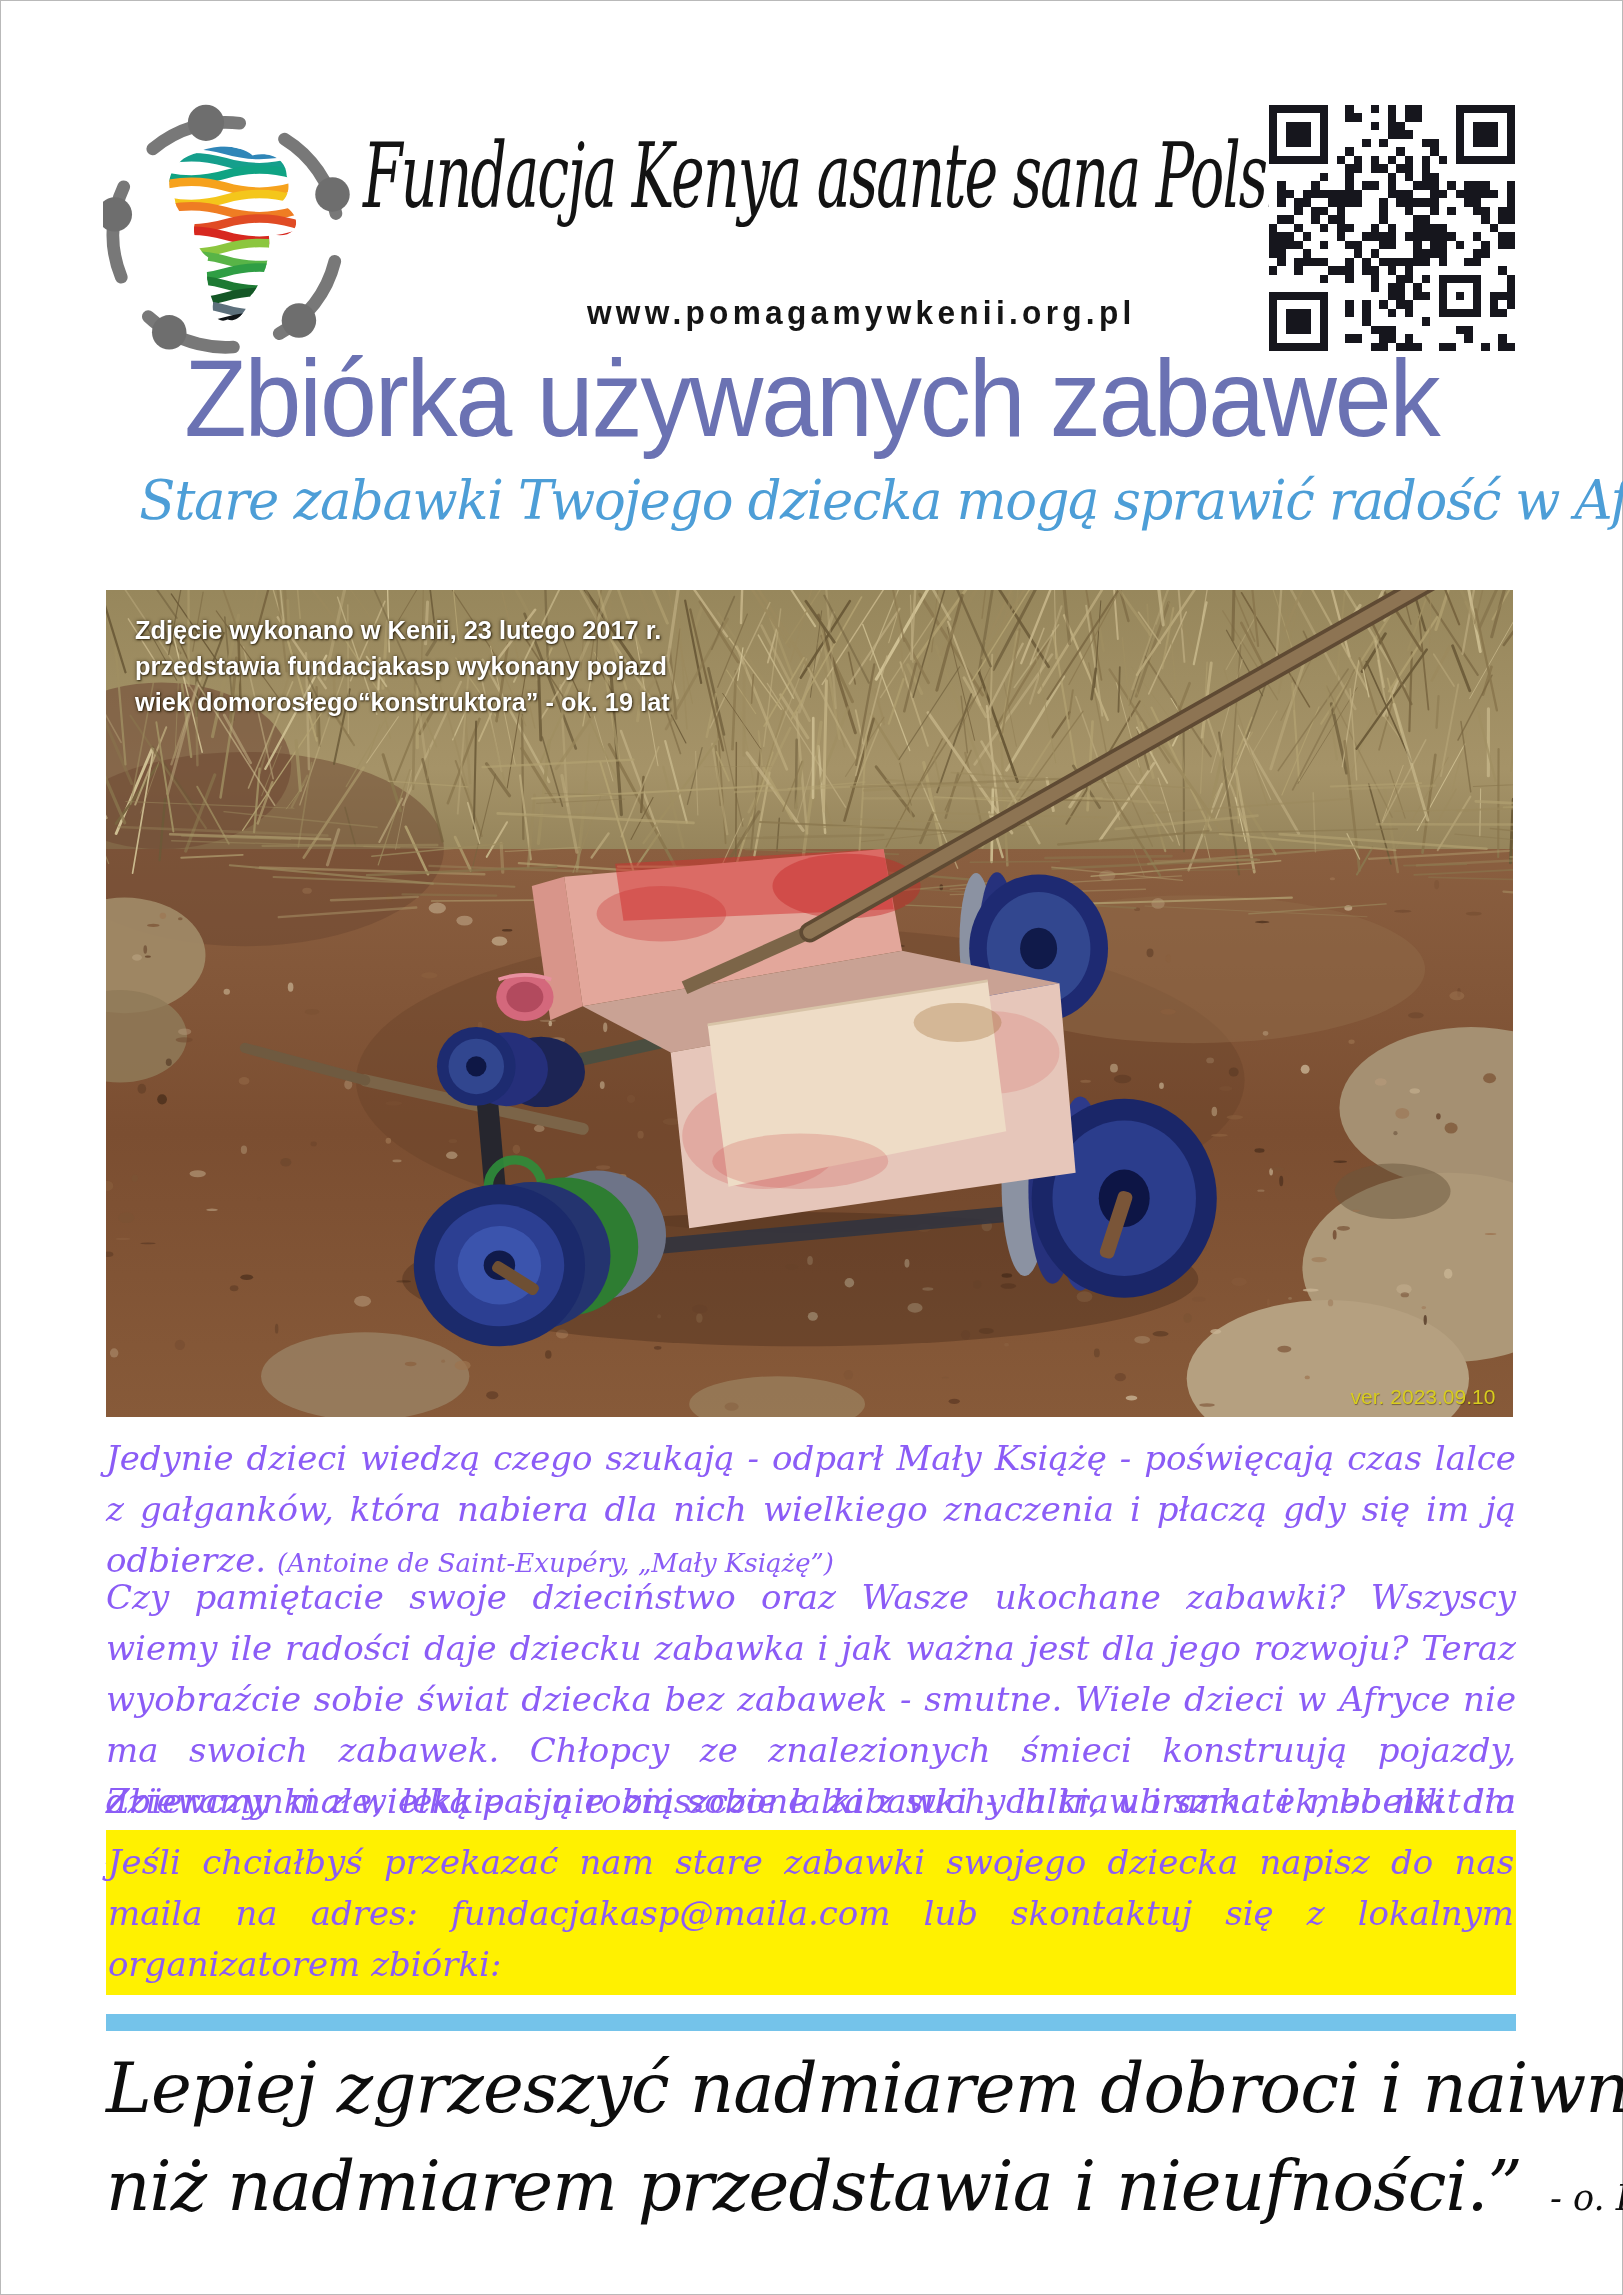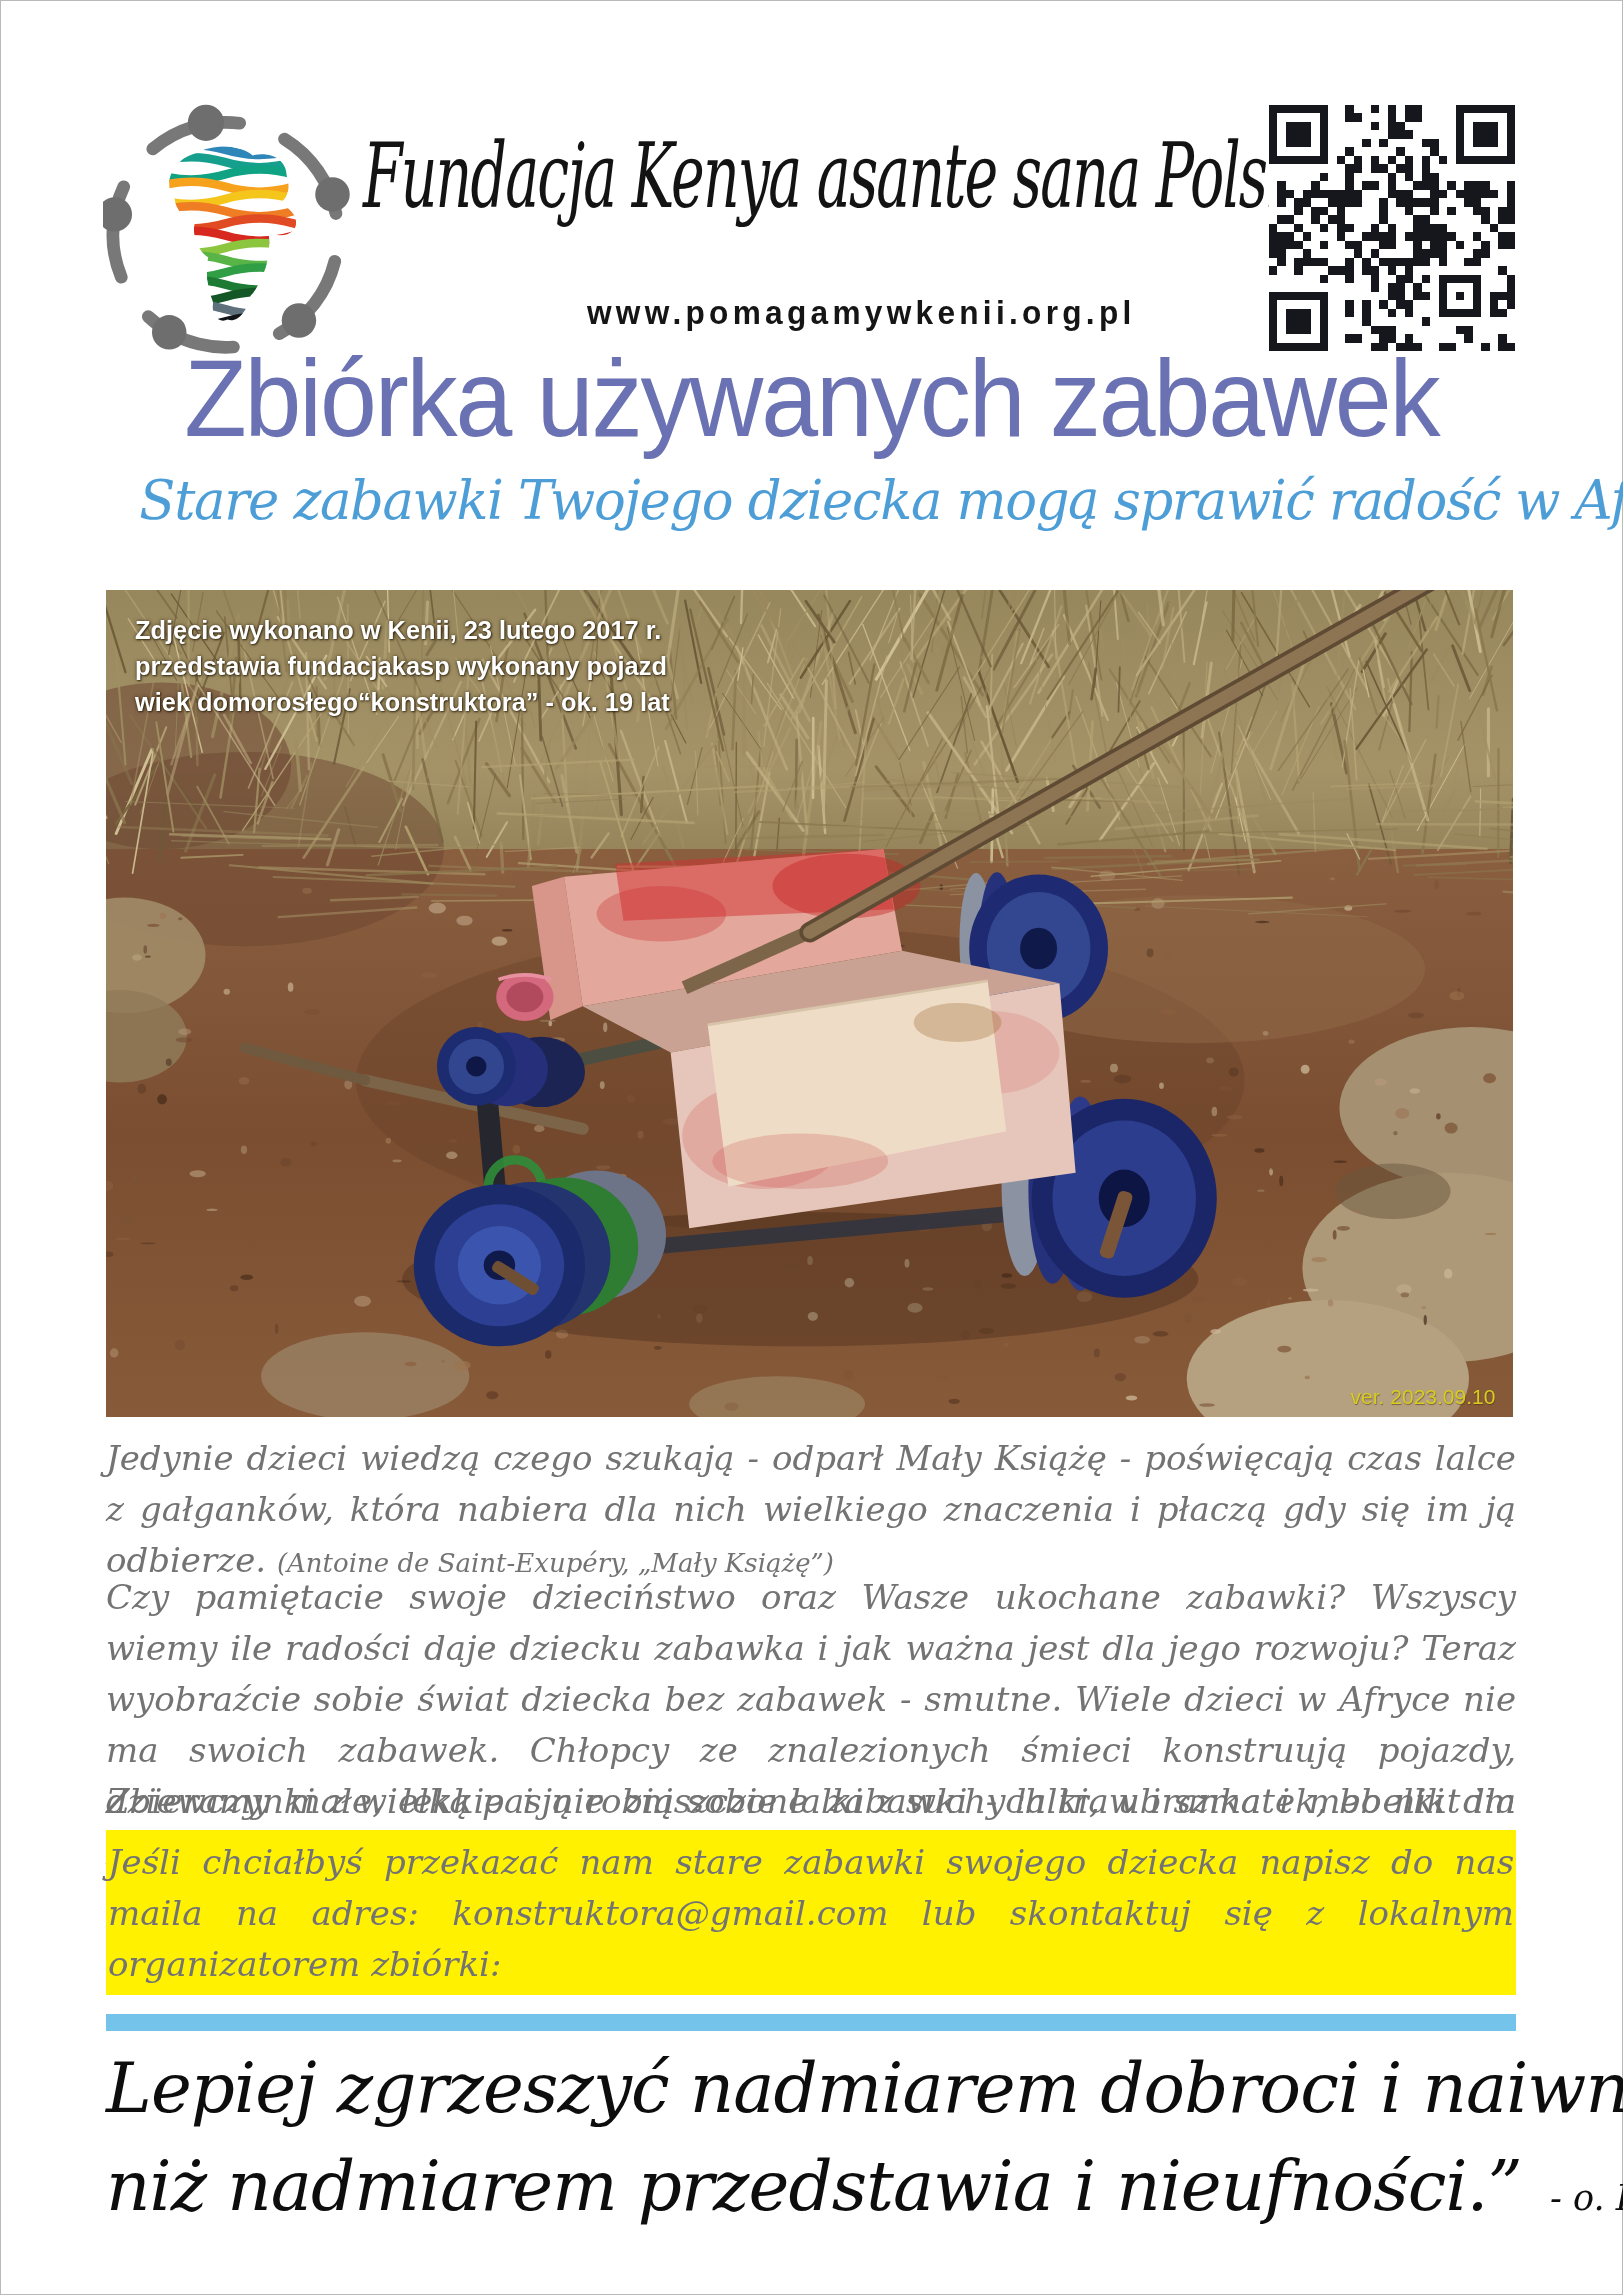--- a/index.html
+++ b/index.html
@@ -52,21 +52,21 @@
   .photo-version{
     position:absolute;right:17.6px;bottom:8.3px;
     font-family:"Liberation Sans",sans-serif;font-weight:normal;font-size:21px;color:var(--c-photo_version);
     text-shadow:0.5px 0.5px 0.9px rgba(60,40,10,.5);
   }
 
   
   .col{position:absolute;left:106px;width:1410px;}
   .para{
     font-family:"DejaVu Serif",serif;font-style:italic;font-size:34px;line-height:1.5;
-    text-align:justify;color:#737373;
+    text-align:justify;color:#8b5cf6;
   }
   .quote-attr{font-size:26px;white-space:nowrap;}
   .p1{top:1433px;}
   .p2{top:1572px;}
   .p3{top:1776px;}
 
   .highlight{
     top:1830px;height:165px;background:var(--c-highlight_bg);
     padding:7.4px 1.9px 0 1.9px;
   }
@@ -1420,21 +1420,21 @@
 <div class="col para p1">
   <span>Jedynie dzieci wiedzą czego szukają - odparł Mały Książę - poświęcają czas lalce z gałganków, która nabiera dla nich wielkiego znaczenia i płaczą gdy się im ją odbierze.</span>
   <span class="quote-attr">(Antoine de Saint-Exupéry, „Mały Książę”)</span>
 </div>
 
 <div class="col para p2">Czy pamiętacie swoje dzieciństwo oraz Wasze ukochane zabawki? Wszyscy wiemy ile radości daje dziecku zabawka i jak ważna jest dla jego rozwoju? Teraz wyobraźcie sobie świat dziecka bez zabawek - smutne. Wiele dzieci w Afryce nie ma swoich zabawek. Chłopcy ze znalezionych śmieci konstruują pojazdy, dziewczynki z wielką pasją robią sobie lalki z suchych traw i szmatek, bo nikt im zabawek nie kupi.</div>
 
 <div class="col para p3">Zbieramy małe, lekkie i nie zniszczone zabawki - lalki, ubranka i mebelki dla lalek, klocki, samochodziki.</div>
 
 <div class="col para highlight">
-  <span>Jeśli chciałbyś przekazać nam stare zabawki swojego dziecka napisz do nas maila na adres: </span><span>konstruktora@gmail.com</span><span> lub skontaktuj się z lokalnym organizatorem zbiórki:</span>
+  <span>Jeśli chciałbyś przekazać nam stare zabawki swojego dziecka napisz do nas maila na adres: </span><span>fundacjakasp@maila.com</span><span> lub skontaktuj się z lokalnym organizatorem zbiórki:</span>
 </div>
 
 <div class="col divider"></div>
 
 <div class="col footer-quote">
   <span class="fq-line">Lepiej zgrzeszyć nadmiarem dobroci i naiwności,</span>
   <span class="fq-line fq-line2">niż nadmiarem przedstawia i nieufności.”</span><span class="fq-attr">- o. Fabian Kaltbach</span>
 </div>
 
 

